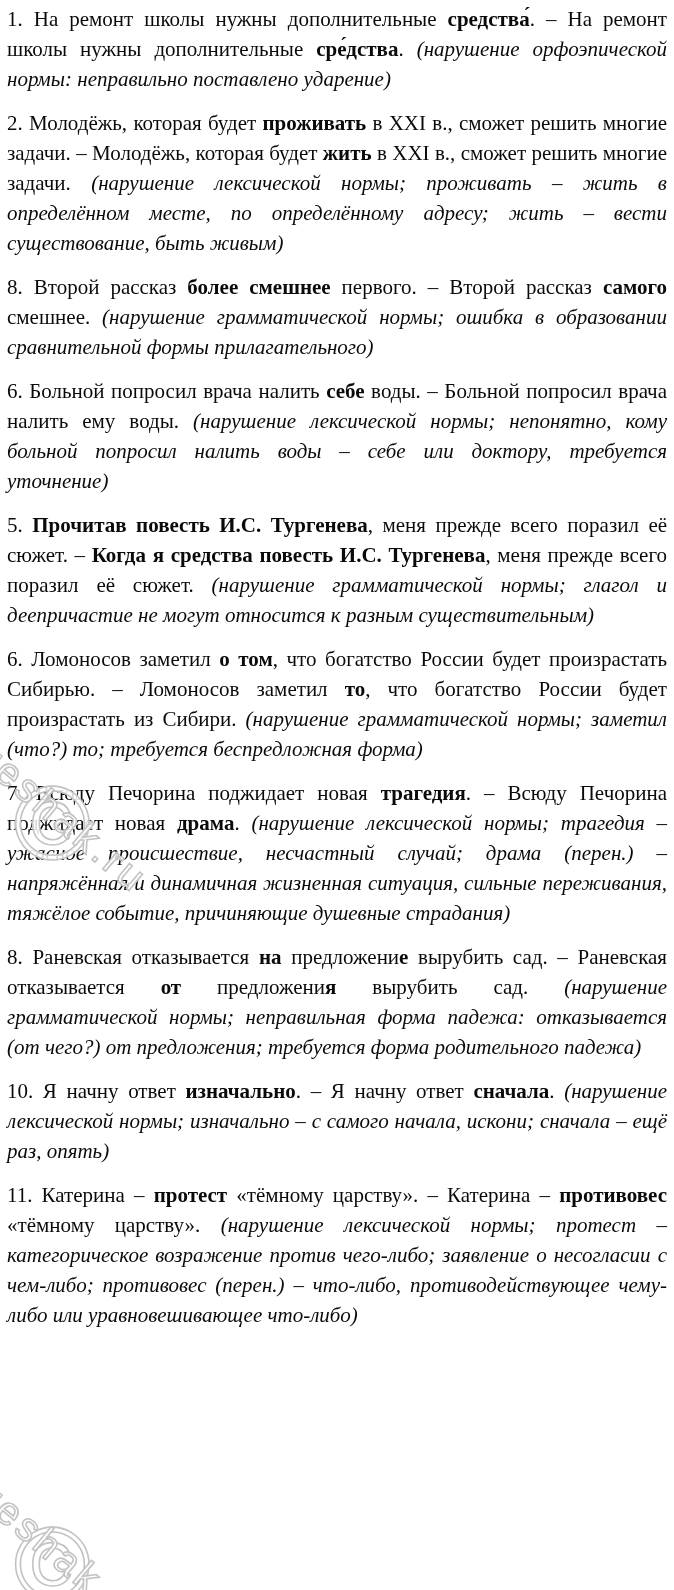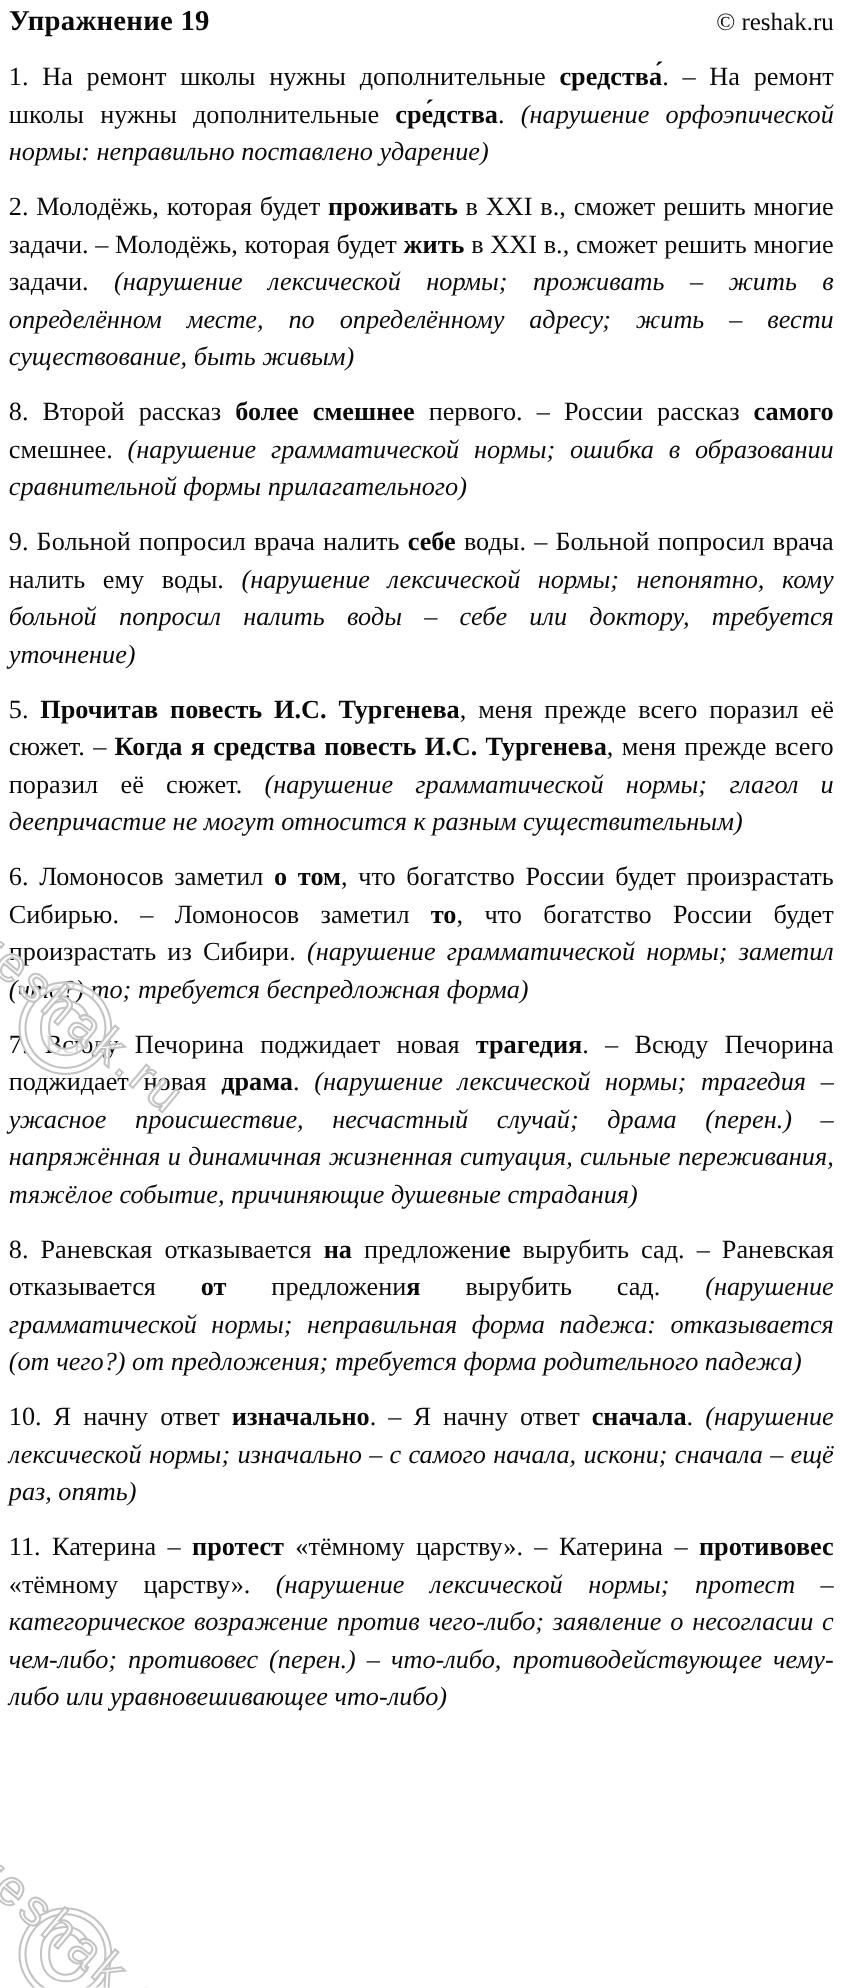--- a/index.html
+++ b/index.html
@@ -67,29 +67,25 @@
     font-size: 104px;
     line-height: 1;
     color: rgba(255, 255, 255, 0.85);
     -webkit-text-stroke: 1.6px #c3c3c3;
   }
 </style>
 </head>
 <body>
 
 <div class="page">
-  <div class="header">
-    <span class="title">Упражнение 19</span>
-    <span class="copyright">© reshak.ru</span>
-  </div>
   <div id="items">
       <p class="item"><span>1. На ремонт школы нужны дополнительные </span><span class="b">средства́</span><span>. – На ремонт школы нужны дополнительные </span><span class="b">сре́дства</span><span>. </span><span class="i">(нарушение орфоэпической нормы: неправильно поставлено ударение)</span></p>
       <p class="item"><span>2. Молодёжь, которая будет </span><span class="b">проживать</span><span> в XXI в., сможет решить многие задачи. – Молодёжь, которая будет </span><span class="b">жить</span><span> в XXI в., сможет решить многие задачи. </span><span class="i">(нарушение лексической нормы; проживать – жить в определённом месте, по определённому адресу; жить – вести существование, быть живым)</span></p>
-      <p class="item"><span>8. Второй рассказ </span><span class="b">более смешнее</span><span> первого. – России рассказ </span><span class="b">самого</span><span> смешнее. </span><span class="i">(нарушение грамматической нормы; ошибка в образовании сравнительной формы прилагательного)</span></p>
-      <p class="item"><span>9. Больной попросил врача налить </span><span class="b">себе</span><span> воды. – Больной попросил врача налить ему воды. </span><span class="i">(нарушение лексической нормы; непонятно, кому больной попросил налить воды – себе или доктору, требуется уточнение)</span></p>
+      <p class="item"><span>8. Второй рассказ </span><span class="b">более смешнее</span><span> первого. – Второй рассказ </span><span class="b">самого</span><span> смешнее. </span><span class="i">(нарушение грамматической нормы; ошибка в образовании сравнительной формы прилагательного)</span></p>
+      <p class="item"><span>6. Больной попросил врача налить </span><span class="b">себе</span><span> воды. – Больной попросил врача налить ему воды. </span><span class="i">(нарушение лексической нормы; непонятно, кому больной попросил налить воды – себе или доктору, требуется уточнение)</span></p>
       <p class="item"><span>5. </span><span class="b">Прочитав повесть И.С. Тургенева</span><span>, меня прежде всего поразил её сюжет. – </span><span class="b">Когда я средства повесть И.С. Тургенева</span><span>, меня прежде всего поразил её сюжет. </span><span class="i">(нарушение грамматической нормы; глагол и деепричастие не могут относится к разным существительным)</span></p>
       <p class="item"><span>6. Ломоносов заметил </span><span class="b">о том</span><span>, что богатство России будет произрастать Сибирью. – Ломоносов заметил </span><span class="b">то</span><span>, что богатство России будет произрастать из Сибири. </span><span class="i">(нарушение грамматической нормы; заметил (что?) то; требуется беспредложная форма)</span></p>
       <p class="item"><span>7. Всюду Печорина поджидает новая </span><span class="b">трагедия</span><span>. – Всюду Печорина поджидает новая </span><span class="b">драма</span><span>. </span><span class="i">(нарушение лексической нормы; трагедия – ужасное происшествие, несчастный случай; драма (перен.) – напряжённая и динамичная жизненная ситуация, сильные переживания, тяжёлое событие, причиняющие душевные страдания)</span></p>
       <p class="item"><span>8. Раневская отказывается </span><span class="b">на</span><span> предложени</span><span class="b">е</span><span> вырубить сад. – Раневская отказывается </span><span class="b">от</span><span> предложени</span><span class="b">я</span><span> вырубить сад. </span><span class="i">(нарушение грамматической нормы; неправильная форма падежа: отказывается (от чего?) от предложения; требуется форма родительного падежа)</span></p>
       <p class="item"><span>10. Я начну ответ </span><span class="b">изначально</span><span>. – Я начну ответ </span><span class="b">сначала</span><span>. </span><span class="i">(нарушение лексической нормы; изначально – с самого начала, искони; сначала – ещё раз, опять)</span></p>
       <p class="item"><span>11. Катерина – </span><span class="b">протест</span><span> «тёмному царству». – Катерина – </span><span class="b">противовес</span><span> «тёмному царству». </span><span class="i">(нарушение лексической нормы; протест – категорическое возражение против чего-либо; заявление о несогласии с чем-либо; противовес (перен.) – что-либо, противодействующее чему-либо или уравновешивающее что-либо)</span></p>
     </div>
 </div>
 
 <div class="watermark" style="left:0px; top:733px;">

